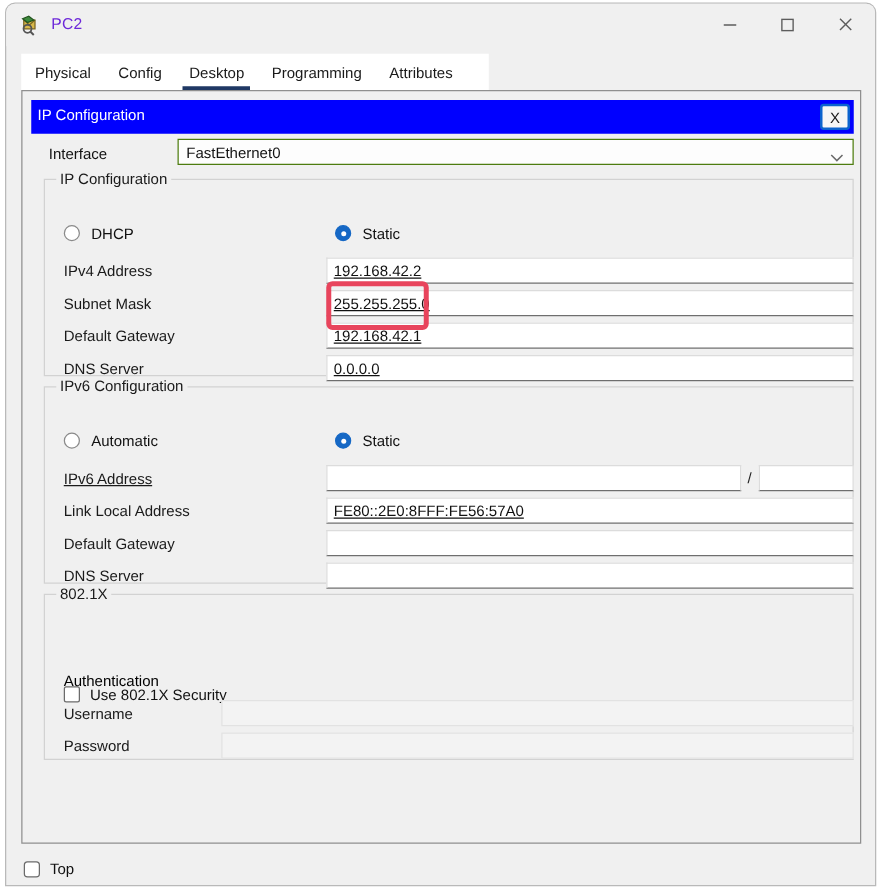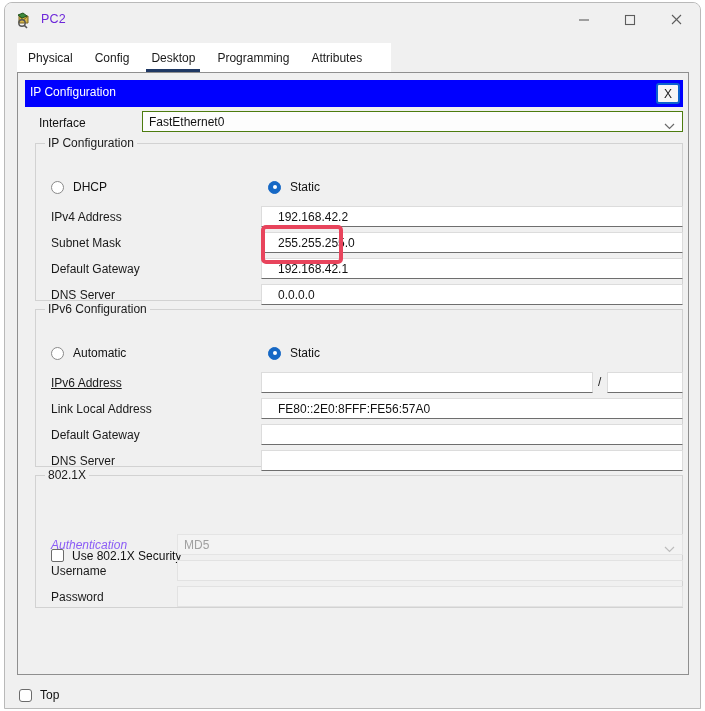--- a/index.html
+++ b/index.html
@@ -196,35 +196,36 @@
 
   .tinput {
     position: absolute;
     background: #ffffff;
     border: 1px solid #dcdcdc;
     border-bottom: 1px solid #6e6e6e;
     box-sizing: border-box;
     height: 21px;
     display: flex;
     align-items: center;
-    padding-left: 16px;
+    padding-left: 5px;
     font-size: 12px;
     color: #111111;
+    text-decoration: underline;
   }
   .tinput.disabled {
     background: #f3f3f3;
     border: 1px solid #e2e2e2;
     color: #a0a0a0;
   }
 
   
   .radio-row {
     position: absolute;
     display: flex;
-    align-items: center;
+    align-items: flex-start;
   }
   .radio {
     width: 13px; height: 13px;
     border-radius: 50%;
     box-sizing: border-box;
     border: 1px solid #8a8a8a;
     background: #ffffff;
     position: relative;
     flex: none;
   }
@@ -418,29 +419,21 @@
 
       <div class="group grp-8021x">
         <span class="group-title">802.1X</span>
       </div>
 
       <div class="check-row" style="left:26px; top:425px;">
         <span class="checkbox"></span>
         <span class="check-label">Use 802.1X Security</span>
       </div>
 
-      <span class="flabel disabled" style="left:26px; top:458px; color:#8b5cf6;font-style:italic;">Authentication</span>
-      <div class="combo" style="left:152px; top:454px; width:506px; height:21px; background:#f3f3f3; border:1px solid #e4e4e4;">
-        <span class="combo-text" style="color:#a0a0a0;">MD5</span>
-        <span class="chev">
-          <svg width="11" height="7" viewBox="0 0 11 7">
-            <path d="M1 1 L5.5 5.5 L10 1" fill="none" stroke="#bdbdbd" stroke-width="1.2"></path>
-          </svg>
-        </span>
-      </div>
+      <span class="flabel disabled" style="left:26px; top:458px; color:#000000;">Authentication</span>
 
       <span class="flabel" style="left:26px; top:484px;text-align:right;">Username</span>
       <div class="tinput disabled" style="left:152px; top:480px; width:506px;"></div>
 
       <span class="flabel" style="left:26px; top:510px;">Password</span>
       <div class="tinput disabled" style="left:152px; top:506px; width:506px;"></div>
 
       <div class="redbox"></div>
 
     </div>

